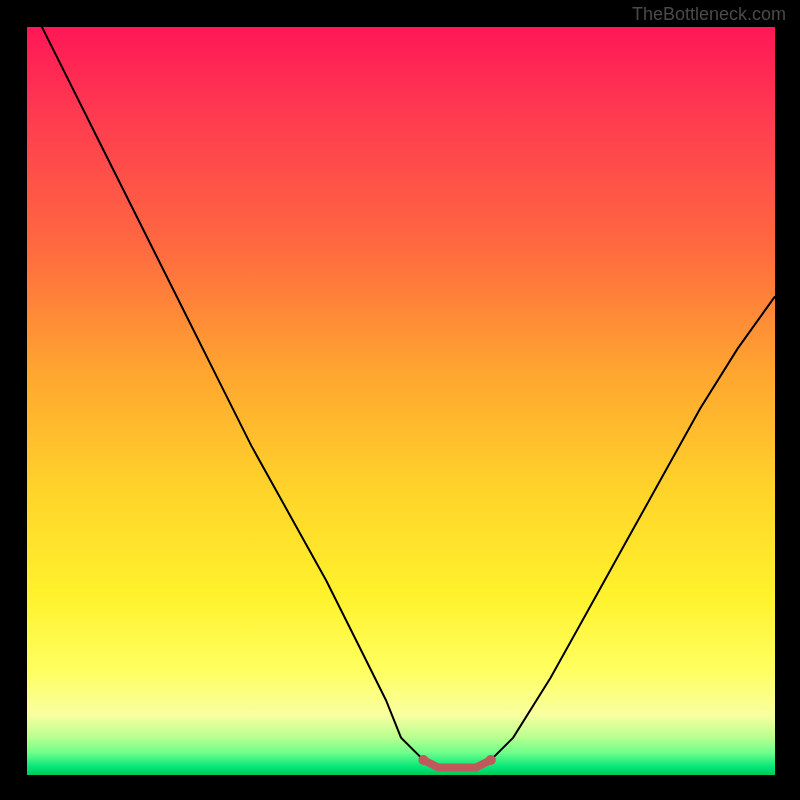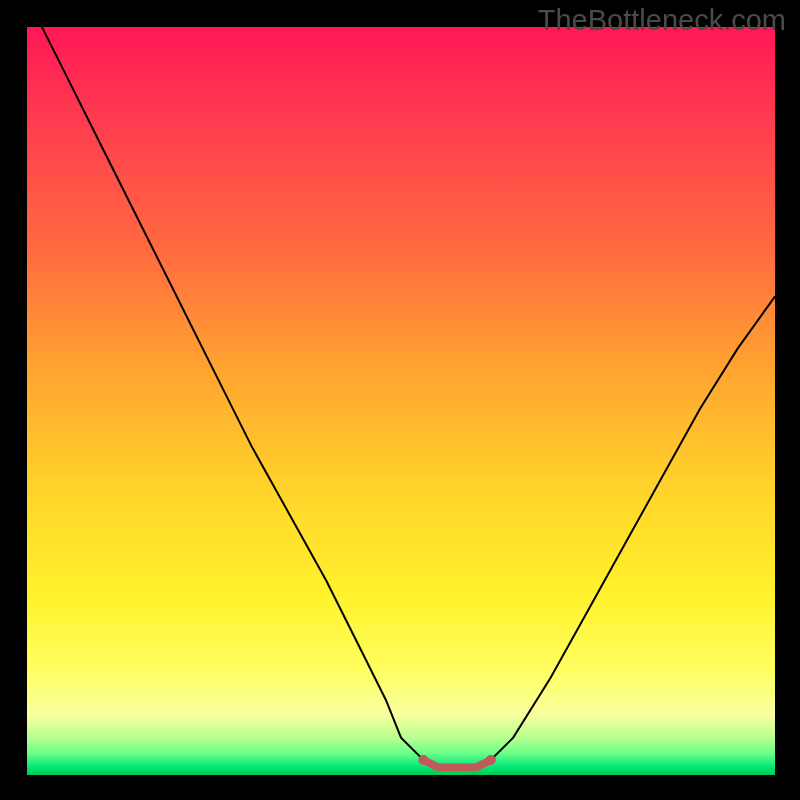--- a/index.html
+++ b/index.html
@@ -14,21 +14,21 @@
   .container {
     position: relative;
     width: 800px;
     height: 800px;
   }
   .watermark {
     position: absolute;
     top: 4px;
     right: 14px;
     color: #4a4a4a;
-    font-size: 29px;
+    font-size: 18px;
     font-weight: 500;
     z-index: 10;
   }
   .plot-frame {
     position: absolute;
     left: 27px;
     top: 27px;
     width: 748px;
     height: 748px;
     background: #000;

